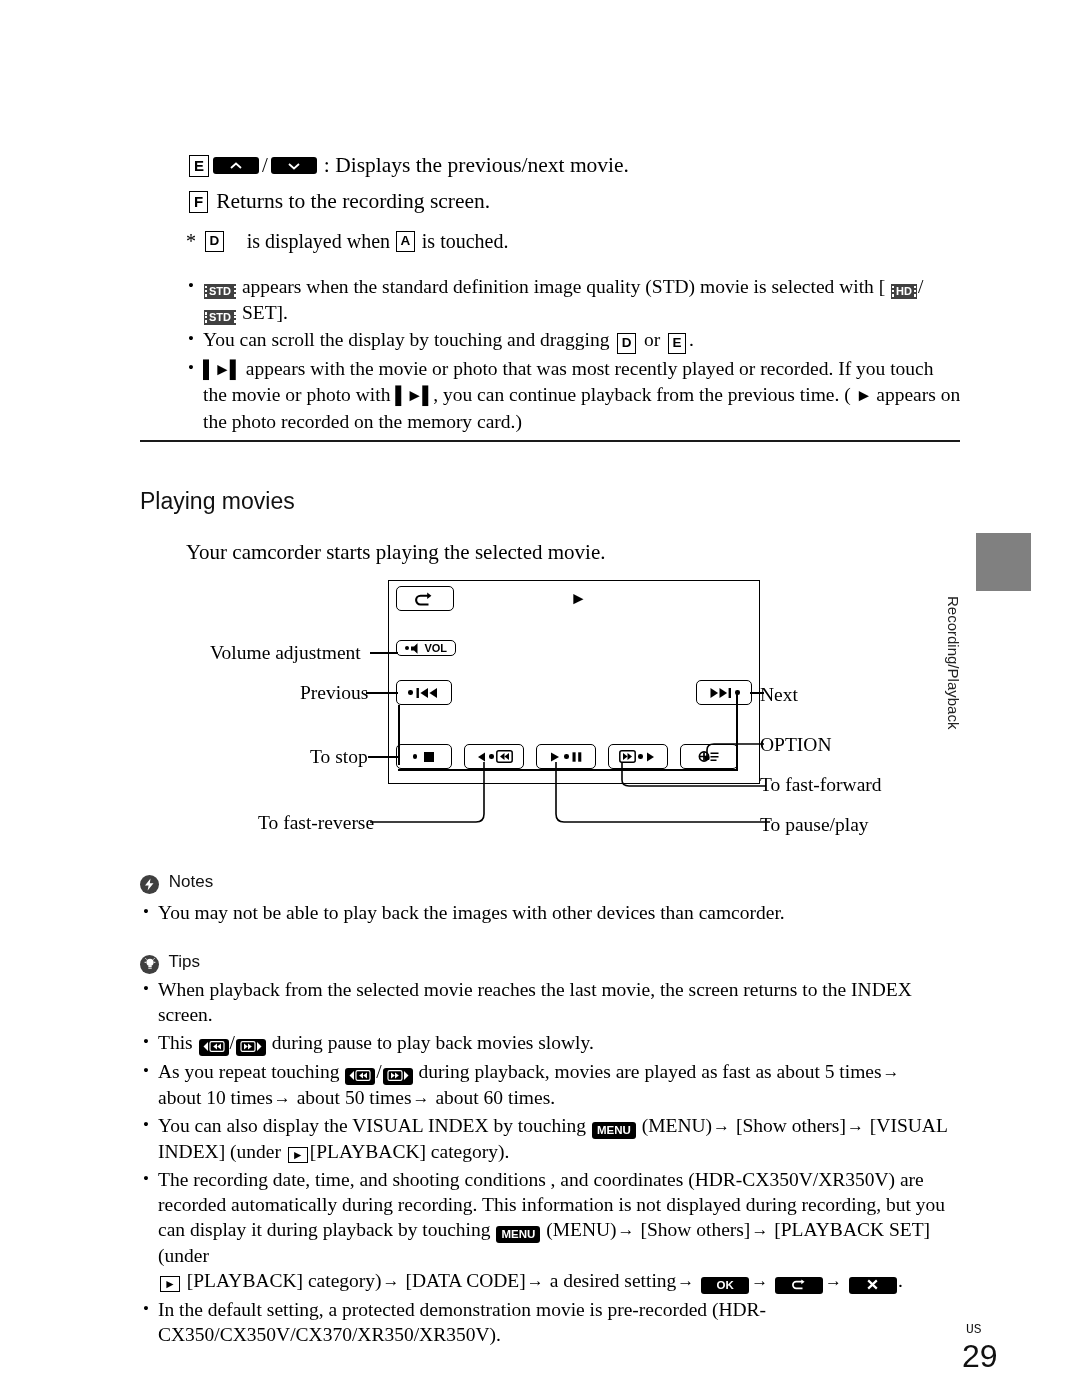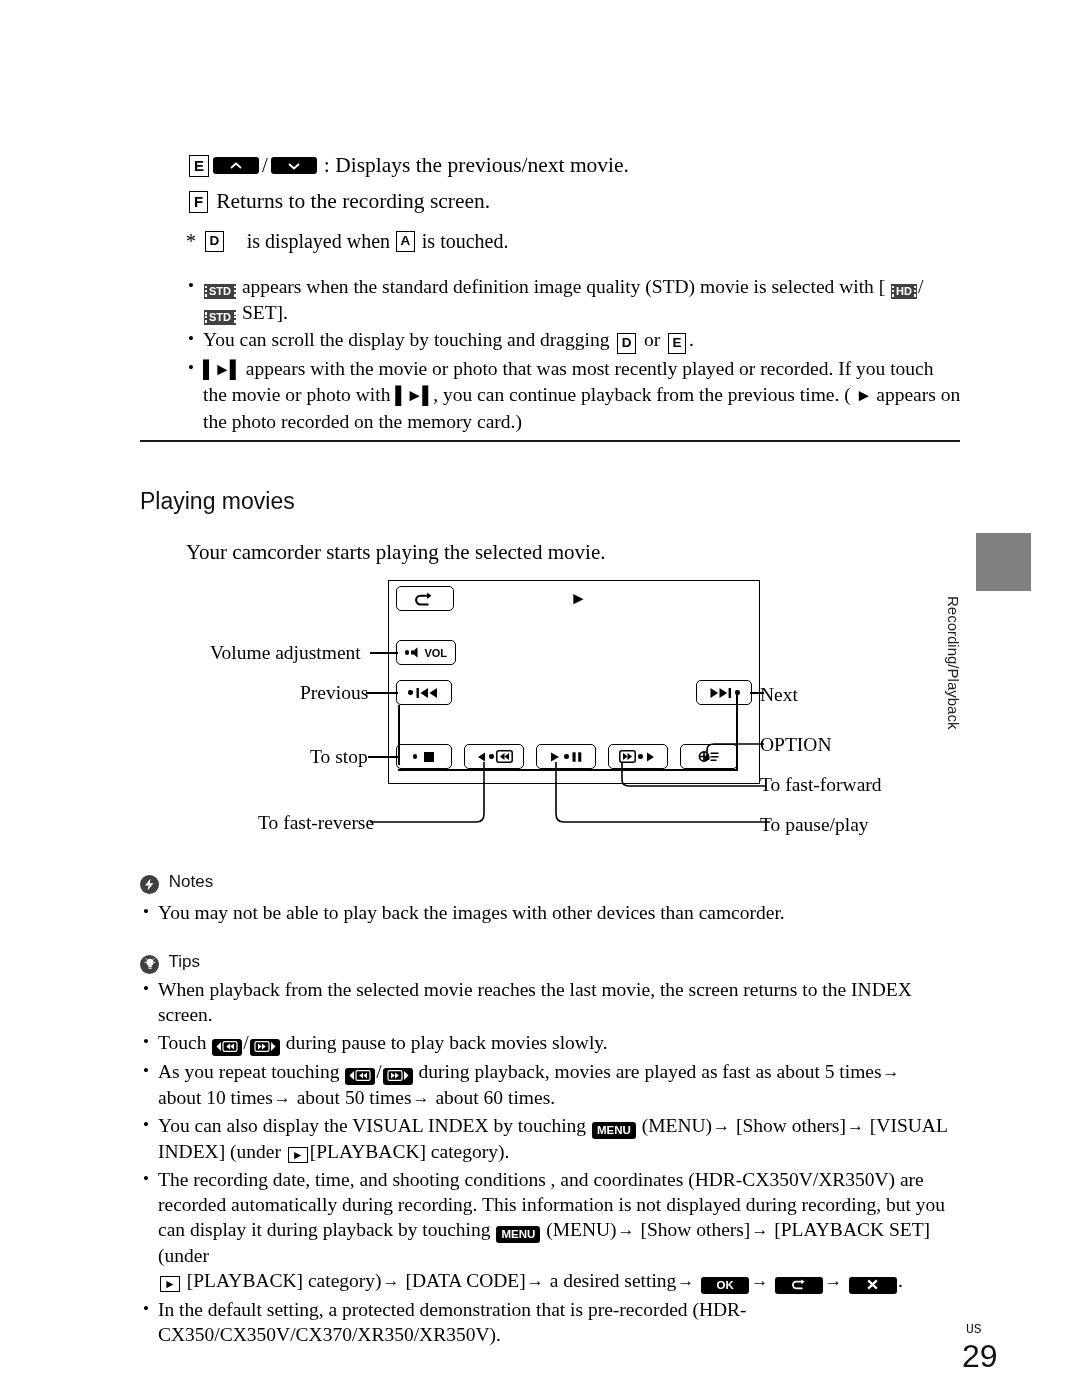--- a/index.html
+++ b/index.html
@@ -208,21 +208,21 @@
 
     <div class="btn" style="left:266px;top:14px;width:58px;height:25px;">
       <svg width="20" height="16" viewBox="0 0 20 16">
         <path d="M13.5 13.5 L5.5 13.5 A4.4 4.4 0 0 1 5.5 4.7 L14 4.7" fill="none" stroke="#000" stroke-width="2.1"></path>
         <polygon points="12.2,1.4 16.4,4.7 12.2,8.0" fill="#000"></polygon>
       </svg>
     </div>
 
     <div style="position:absolute;left:440px;top:18px;font-size:17px;line-height:1;">►</div>
 
-    <div class="btn" style="left:266px;top:68px;width:60px;height:25px;gap:1px;">
+    <div class="btn" style="left:266px;top:68px;width:60px;height:16px;gap:1px;">
       <span class="dot"></span>
       <svg width="13" height="13" viewBox="0 0 13 13">
         <polygon points="1,4.5 4,4.5 7.5,1.3 7.5,11.7 4,8.5 1,8.5" fill="#000"></polygon>
       </svg>
       <span>VOL</span>
     </div>
 
     <div class="btn" style="left:266px;top:108px;width:56px;height:25px;gap:3px;">
       <span class="dot"></span>
       <svg width="24" height="12" viewBox="0 0 24 12">
@@ -355,21 +355,21 @@
           <rect x="4.3" y="10.6" width="3.4" height="1.1" fill="#fff"></rect>
           <path d="M1.4 1.4 L2.6 2.4 M10.6 1.4 L9.4 2.4 M0.6 5.3 L2 5.3 M11.4 5.3 L10 5.3" stroke="#fff" stroke-width="1"></path>
         </svg>
       </span>
       <span>Tips</span>
     </div>
 
     <div class="tl">When playback from the selected movie reaches the last movie, the screen returns to the INDEX screen.</div>
 
     <div class="tl">
-      <span>Touch</span>
+      <span>This</span>
       <span class="sk ico">
         <svg width="22" height="11" viewBox="0 0 22 11" style="vertical-align:-1px">
           <polygon points="5,1 5,10 0.5,5.5" fill="#fff"></polygon>
           <rect x="7" y="0.6" width="14" height="9.8" rx="1.6" fill="none" stroke="#fff" stroke-width="1.2"></rect>
           <polygon points="14,2.5 14,8.5 10.2,5.5" fill="#fff"></polygon>
           <polygon points="18,2.5 18,8.5 14.2,5.5" fill="#fff"></polygon>
         </svg>
       </span><span>/</span><span class="sk ico">
         <svg width="22" height="11" viewBox="0 0 22 11" style="vertical-align:-1px">
           <rect x="1" y="0.6" width="14" height="9.8" rx="1.6" fill="none" stroke="#fff" stroke-width="1.2"></rect>
@@ -430,19 +430,19 @@
           <polygon points="9.3,0.4 12.6,2.8 9.3,5.2" fill="#fff"></polygon>
         </svg>
       </span><span class="arr">→</span>
       <span class="sk wide">
         <svg width="13" height="11" viewBox="0 0 13 11" style="vertical-align:-1px">
           <path d="M2.2 1.4 L10.8 9.6 M10.8 1.4 L2.2 9.6" stroke="#fff" stroke-width="2.2"></path>
         </svg>
       </span><span>.</span>
     </div>
 
-    <div class="tl">In the default setting, a protected demonstration that is pre-recorded (HDR-CX350/CX350V/CX370/XR350/XR350V).</div>
+    <div class="tl">In the default setting, a protected demonstration movie is pre-recorded (HDR-CX350/CX350V/CX370/XR350/XR350V).</div>
   </div>
 
   <div class="pgus">US</div>
   <div class="pgno">29</div>
 
 </div>
 
 </body></html>

